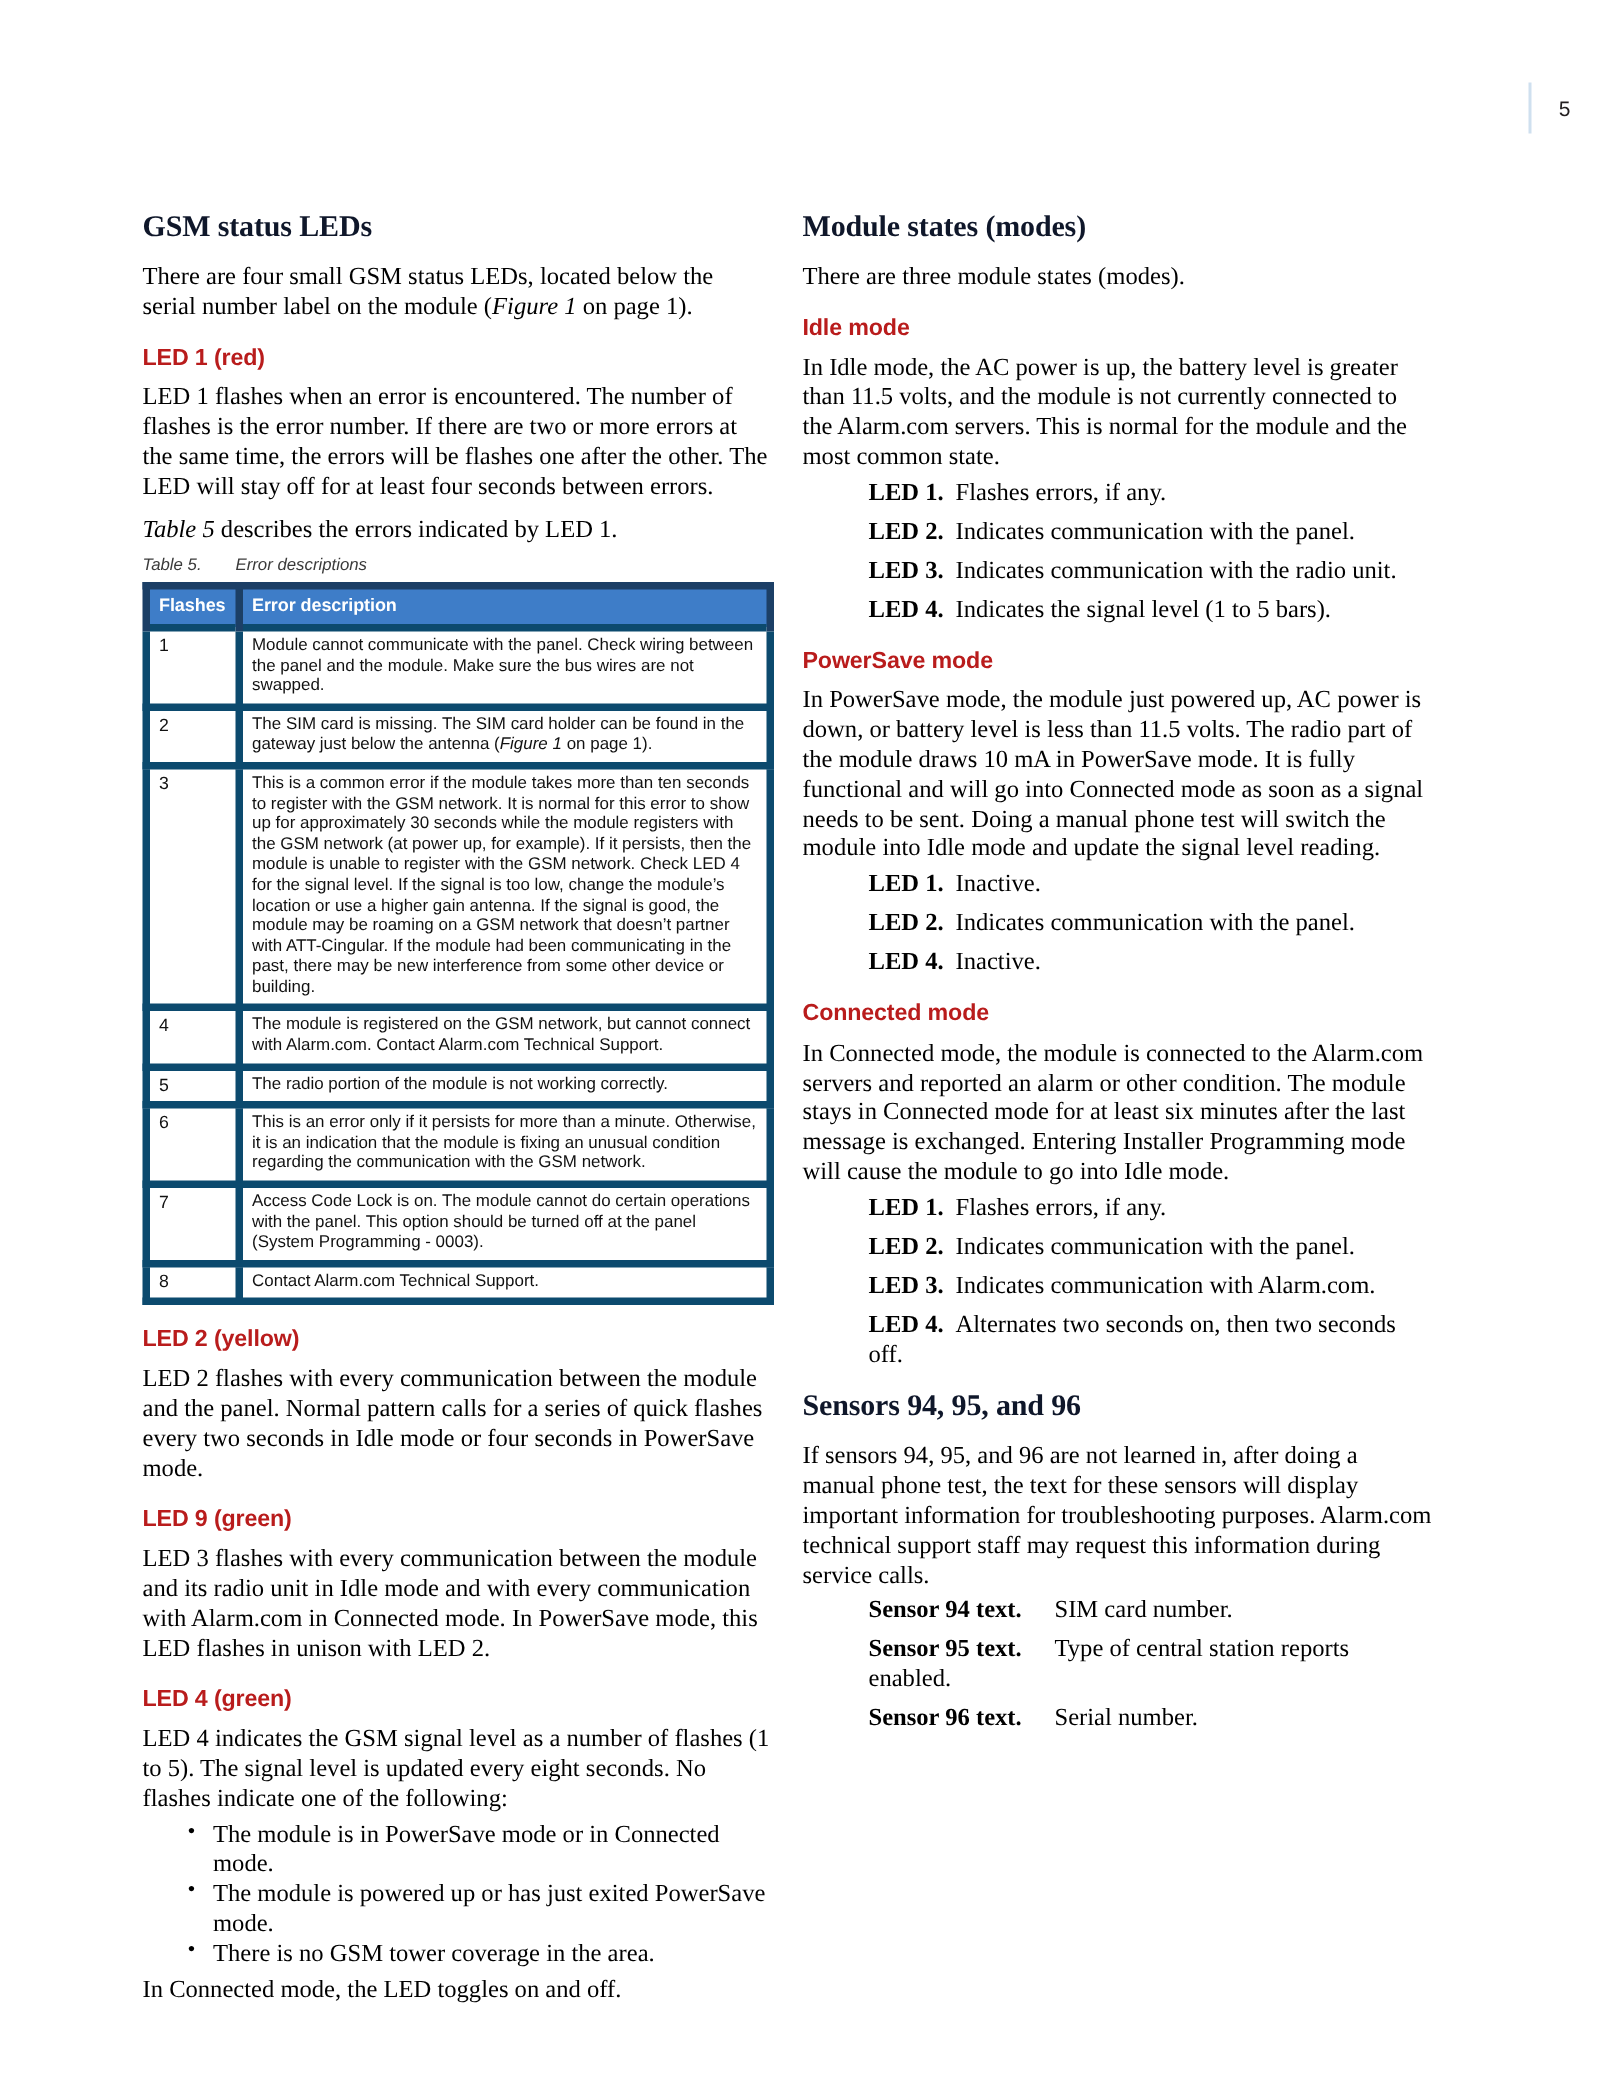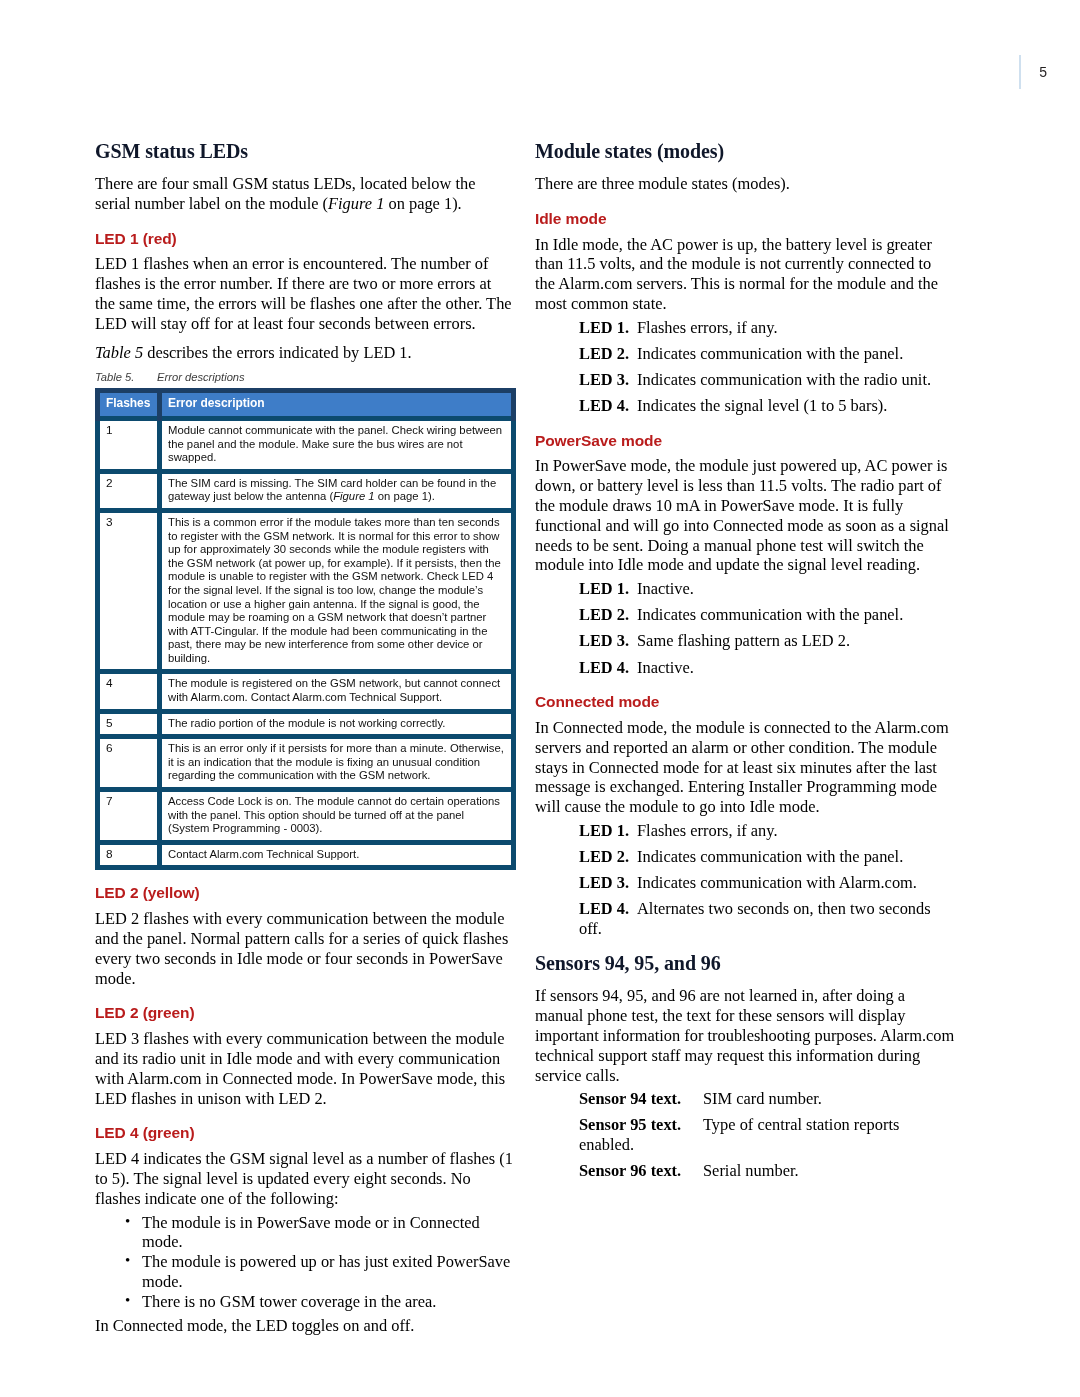--- a/index.html
+++ b/index.html
@@ -239,21 +239,21 @@
         <tr>
           <td class="flashes">8</td>
           <td>Contact Alarm.com Technical Support.</td>
         </tr>
       </tbody>
     </table>
 
     <h2 class="h-minor tight-top">LED 2 (yellow)</h2>
     <p class="body">LED 2 flashes with every communication between the module and the panel. Normal pattern calls for a series of quick flashes every two seconds in Idle mode or four seconds in PowerSave mode.</p>
 
-    <h2 class="h-minor">LED 2 (green)</h2>
+    <h2 class="h-minor">LED 9 (green)</h2>
     <p class="body">LED 3 flashes with every communication between the module and its radio unit in Idle mode and with every communication with Alarm.com in Connected mode. In PowerSave mode, this LED flashes in unison with LED 2.</p>
 
     <h2 class="h-minor">LED 4 (green)</h2>
     <p class="body nogap">LED 4 indicates the GSM signal level as a number of flashes (1 to 5). The signal level is updated every eight seconds. No flashes indicate one of the following:</p>
 
     <ul class="bullets">
       <li>The module is in PowerSave mode or in Connected mode.</li>
       <li>The module is powered up or has just exited PowerSave mode.</li>
       <li>There is no GSM tower coverage in the area.</li>
     </ul>
@@ -273,21 +273,20 @@
       <p class="led-line"><b class="lbl">LED 2.</b><span>Indicates communication with the panel.</span></p>
       <p class="led-line"><b class="lbl">LED 3.</b><span>Indicates communication with the radio unit.</span></p>
       <p class="led-line"><b class="lbl">LED 4.</b><span>Indicates the signal level (1 to 5 bars).</span></p>
     </div>
 
     <h2 class="h-minor">PowerSave mode</h2>
     <p class="body nogap">In PowerSave mode, the module just powered up, AC power is down, or battery level is less than 11.5 volts. The radio part of the module draws 10 mA in PowerSave mode. It is fully functional and will go into Connected mode as soon as a signal needs to be sent. Doing a manual phone test will switch the module into Idle mode and update the signal level reading.</p>
     <div class="led-list">
       <p class="led-line"><b class="lbl">LED 1.</b><span>Inactive.</span></p>
       <p class="led-line"><b class="lbl">LED 2.</b><span>Indicates communication with the panel.</span></p>
-      <p class="led-line"><b class="lbl">LED 3.</b><span>Same flashing pattern as LED 2.</span></p>
       <p class="led-line"><b class="lbl">LED 4.</b><span>Inactive.</span></p>
     </div>
 
     <h2 class="h-minor">Connected mode</h2>
     <p class="body nogap">In Connected mode, the module is connected to the Alarm.com servers and reported an alarm or other condition. The module stays in Connected mode for at least six minutes after the last message is exchanged. Entering Installer Programming mode will cause the module to go into Idle mode.</p>
     <div class="led-list">
       <p class="led-line"><b class="lbl">LED 1.</b><span>Flashes errors, if any.</span></p>
       <p class="led-line"><b class="lbl">LED 2.</b><span>Indicates communication with the panel.</span></p>
       <p class="led-line"><b class="lbl">LED 3.</b><span>Indicates communication with Alarm.com.</span></p>
       <p class="led-line"><b class="lbl">LED 4.</b><span>Alternates two seconds on, then two seconds off.</span></p>

